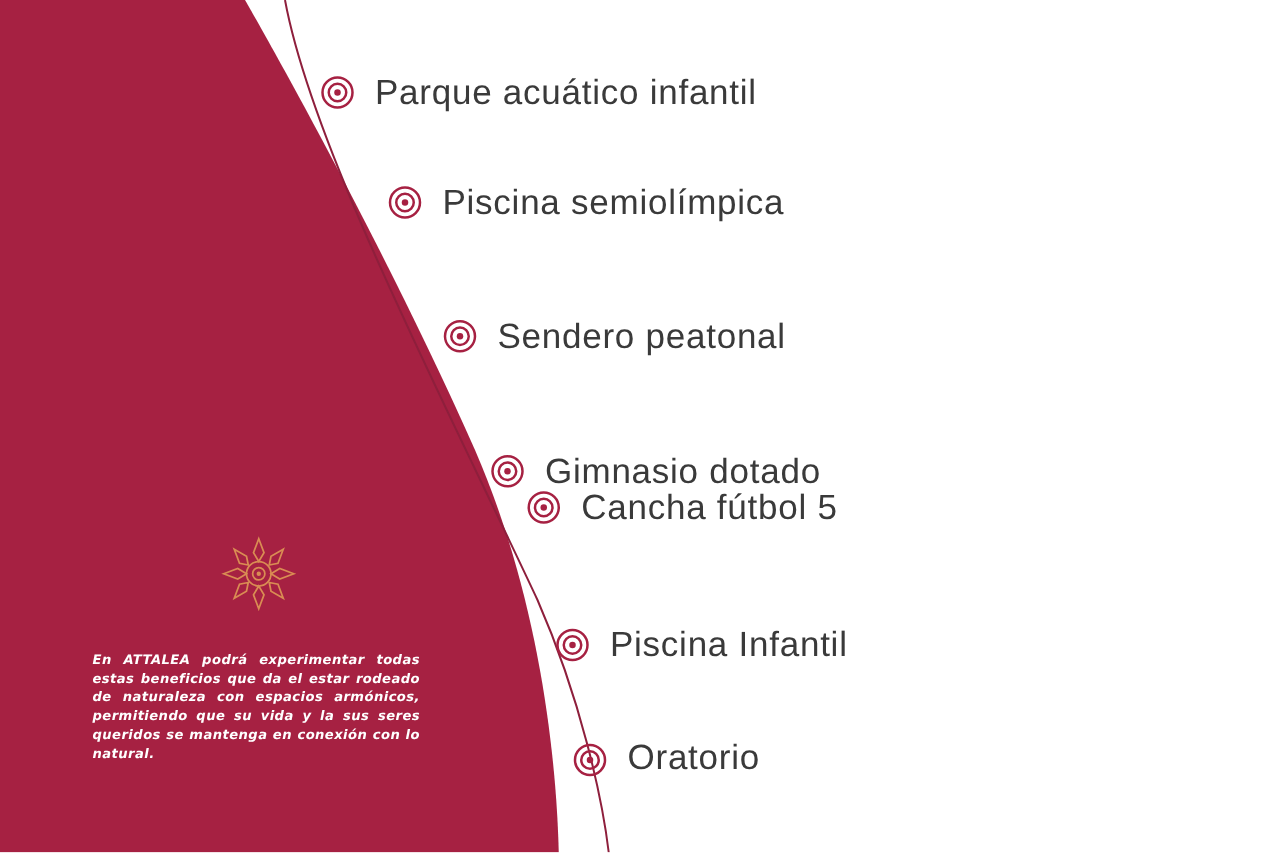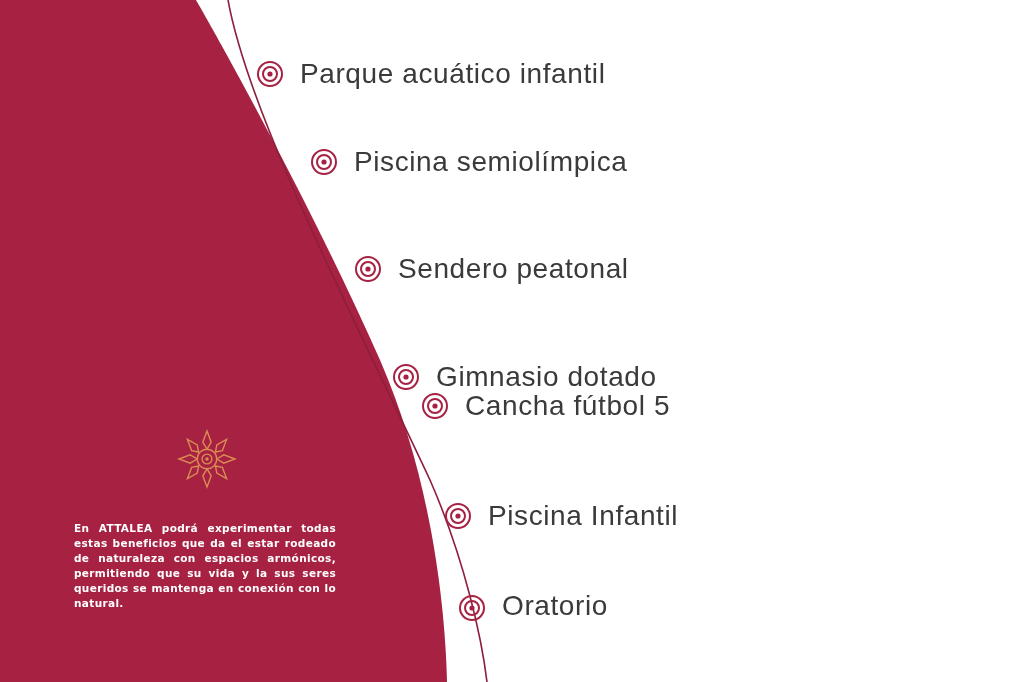--- a/index.html
+++ b/index.html
@@ -35,20 +35,21 @@
   }
 
   
   .blurb {
     position: absolute;
     left: 74px;
     top: 521px;
     width: 262px;
     color: #ffffff;
     font-family: "DejaVu Sans", sans-serif;
+    font-style: italic;
     font-size: 10.5px;
     line-height: 15px;
     letter-spacing: 0.35px;
     text-align: justify;
     font-weight: 600;
   }
 
   
   .amenity {
     position: absolute;

